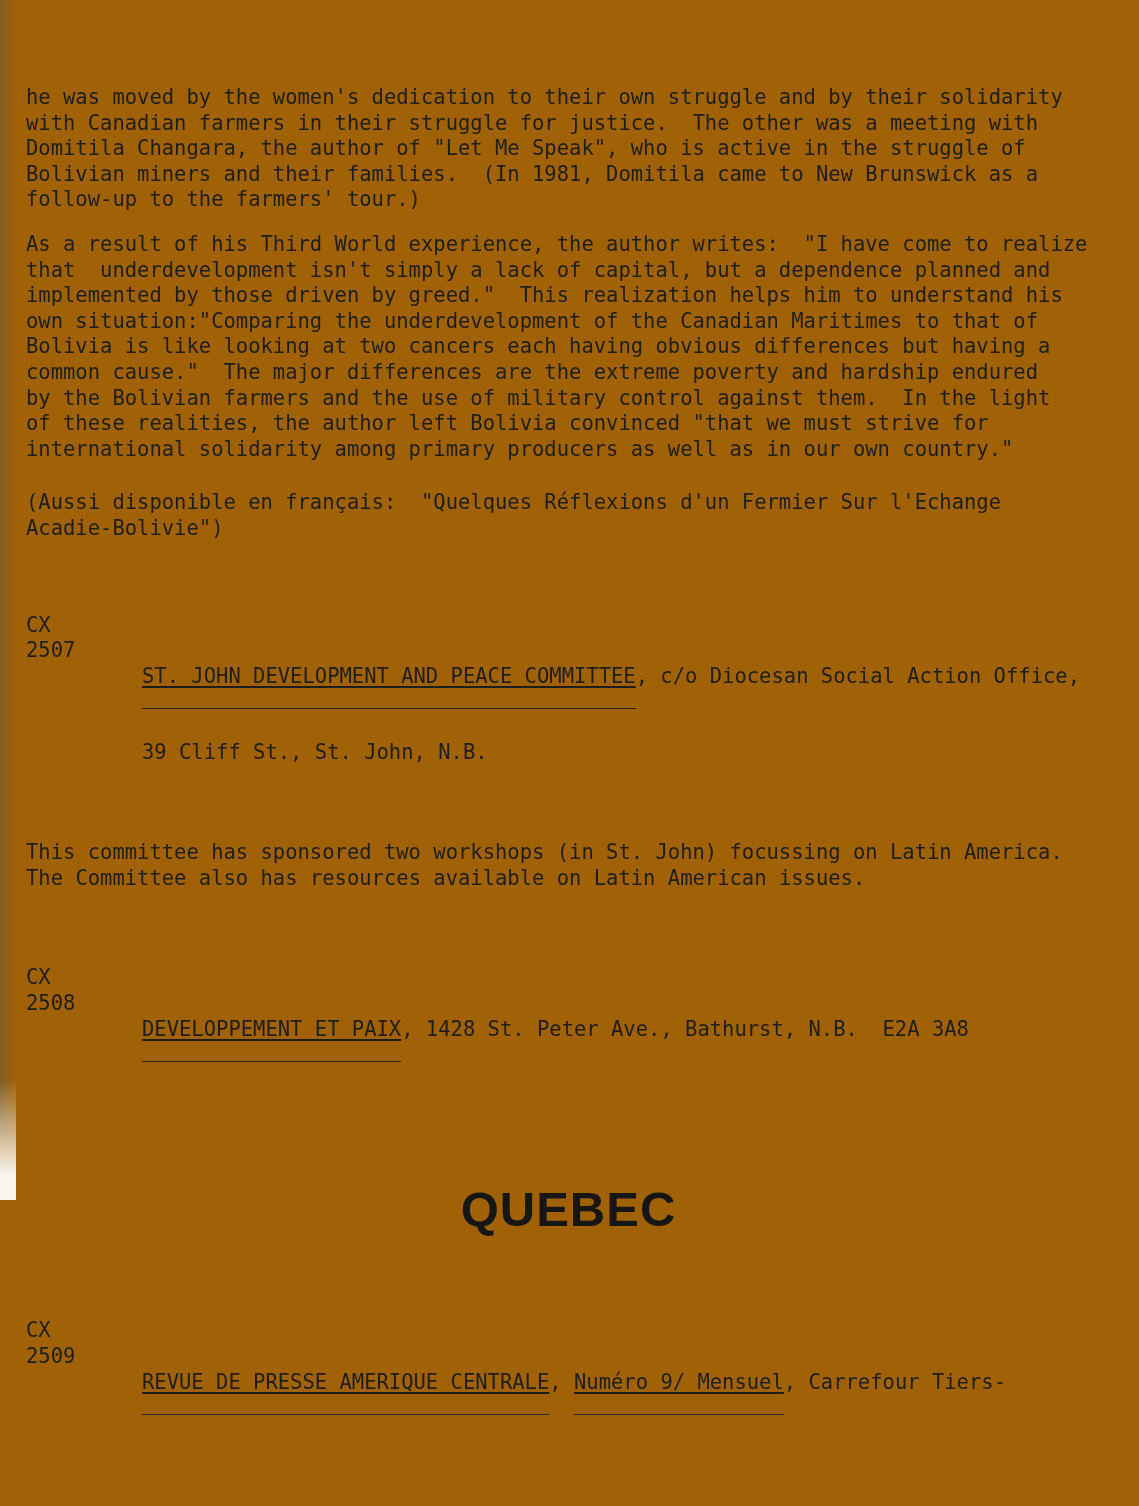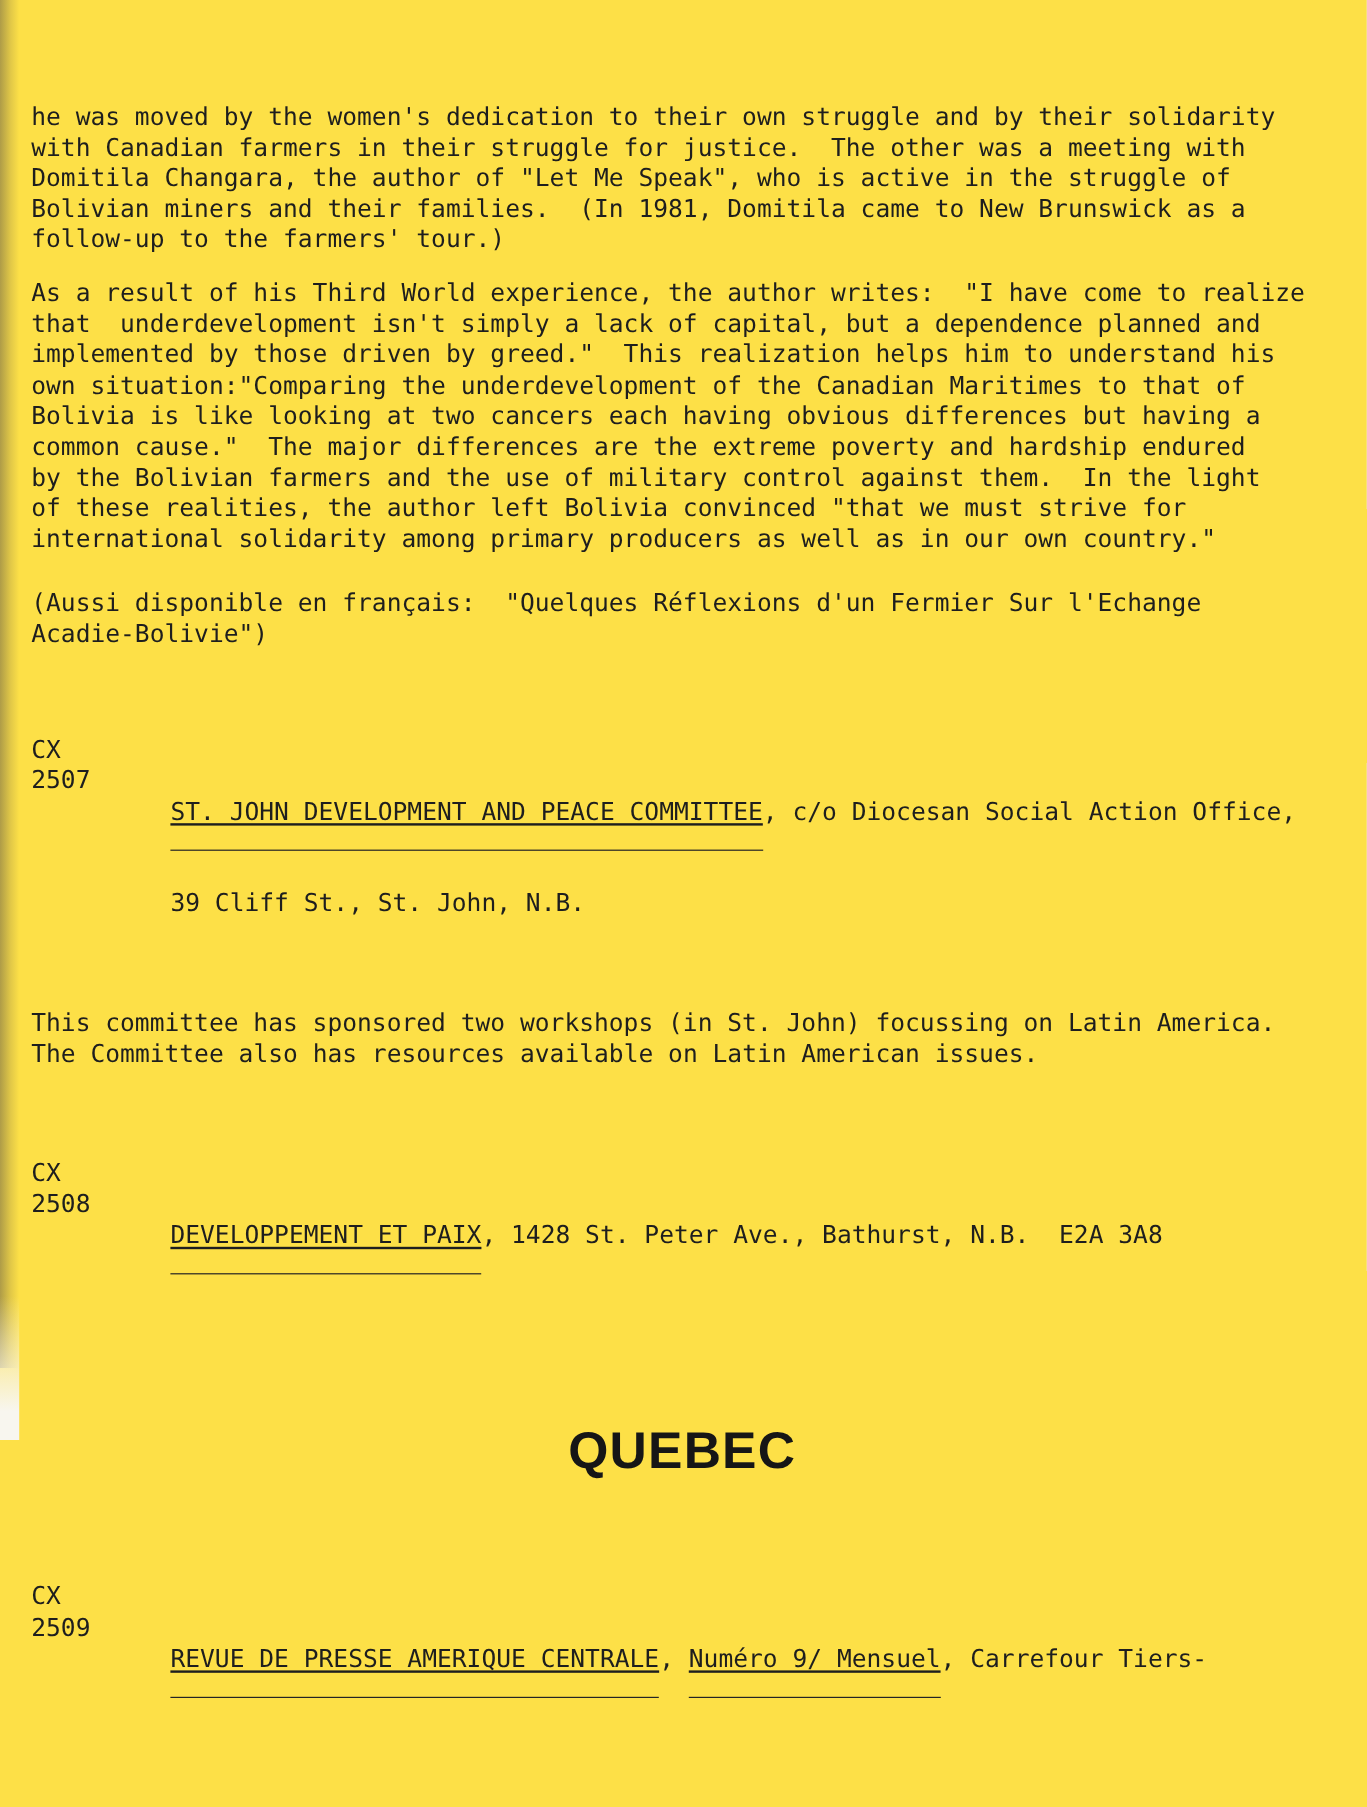--- a/index.html
+++ b/index.html
@@ -1,20 +1,20 @@
 <!DOCTYPE html>
 <html><head>
 <meta charset="utf-8">
 <style>
   html, body { margin: 0; padding: 0; background: #e9e7e0; }
   .page {
     position: relative;
     width: 1139px;
     height: 1506px;
-    background: #fde047;
+    background: #a16207;
     overflow: hidden;
     color: #1e1e1e;
     font-family: "DejaVu Sans Mono", "Liberation Mono", monospace;
     font-size: 20.5px;
     line-height: 25.6px;
   }
   .edge-shadow {
     position: absolute;
     left: 0; top: 0;
     width: 16px;
@@ -61,21 +61,21 @@
     text-decoration-thickness: 1.6px;
     border-bottom: 1.6px solid #242424;
     padding-bottom: 20px;
   }
 
   .section-heading {
     margin: 93px 0 0 0;
     text-align: center;
     font-family: "Liberation Sans", sans-serif;
     font-weight: bold;
-    font-size: 43px;
+    font-size: 49px;
     line-height: 46px;
     letter-spacing: 1px;
     color: #161616;
   }
   .gap-heading { margin-top: 86px; }
 </style>
 </head>
 <body>
 
 <div class="page">

